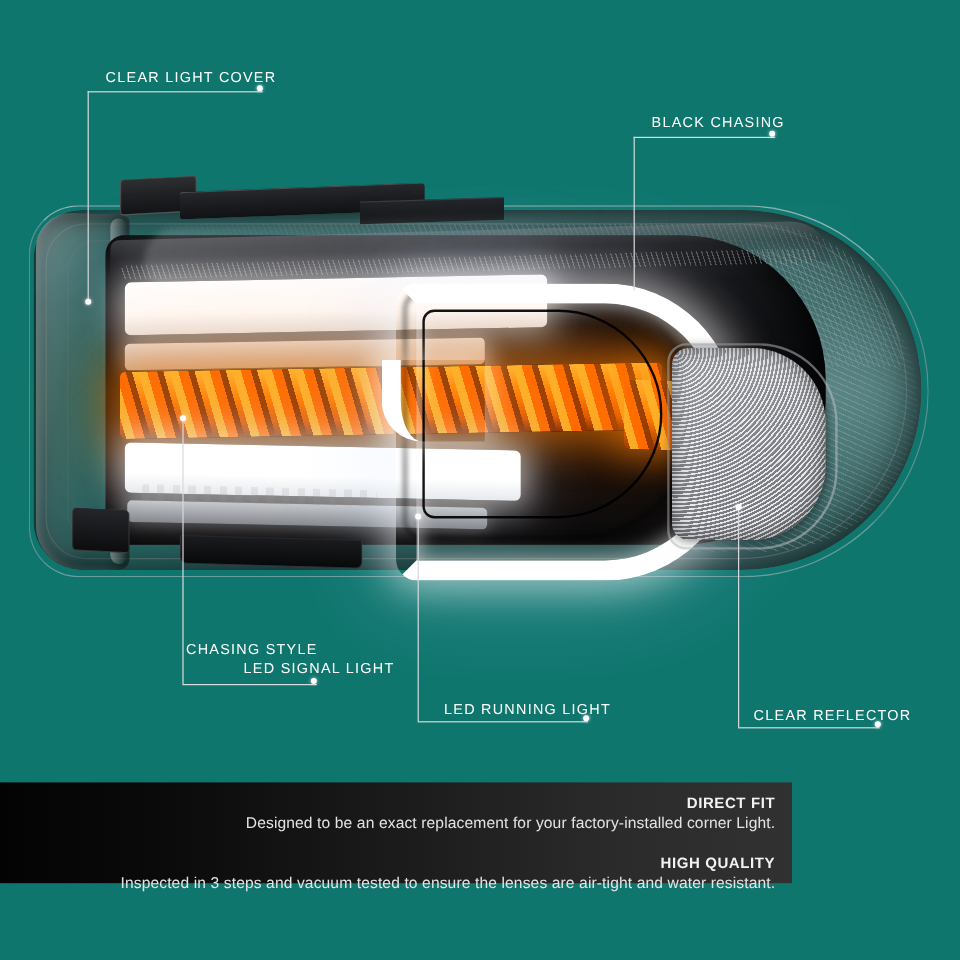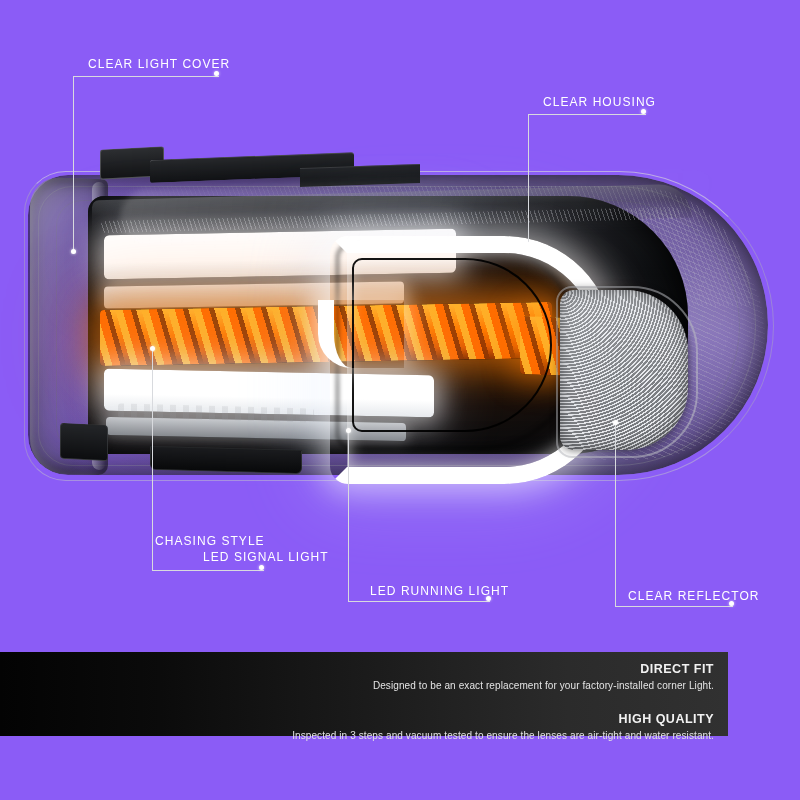--- a/index.html
+++ b/index.html
@@ -1,19 +1,19 @@
 <!DOCTYPE html>
 <html><head>
 <meta charset="utf-8">
 <style>
   html,body{margin:0;padding:0;background:#000;}
   body{width:800px;height:800px;overflow:hidden;
        font-family:"Liberation Sans",sans-serif;}
 
-  #stage{position:relative;width:800px;height:800px;background:#8b5cf6;overflow:hidden;}
+  #stage{position:relative;width:800px;height:800px;background:#0f766e;overflow:hidden;}
 
   
   #product{position:absolute;left:0;top:0;width:800px;height:640px;}
 
   .pc{position:absolute;}
 
   
   .shell-outer{
     left:28px;top:175px;width:740px;height:300px;
     border-radius:40px 150px 150px 40px;
@@ -281,31 +281,31 @@
   .co-line{position:absolute;background:#d8dade;}
   .co-h{height:1px;}
   .co-v{width:1px;}
   .co-dot{
     position:absolute;width:5px;height:5px;border-radius:50%;
     background:#ffffff;box-shadow:0 0 3px rgba(255,255,255,.8);
   }
 
   
   #band{
-    position:absolute;left:0;top:652px;width:728px;height:84px;
+    position:absolute;left:0;top:652px;width:660px;height:84px;
     background:linear-gradient(90deg,#030303 0%,#0b0b0b 22%,#1c1c1c 52%,#2b2b2b 78%,#313131 100%);
     text-decoration:underline;
   }
   #band .blk{position:absolute;right:14px;text-align:right;}
   .b-title{
     color:#f2f2f2;font-size:12.5px;font-weight:700;letter-spacing:.5px;
     line-height:15px;
   }
   .b-sub{
-    color:#e3e3e3;font-size:10px;font-weight:400;letter-spacing:.1px;
+    color:#e3e3e3;font-size:13px;font-weight:400;letter-spacing:.1px;
     line-height:15px;margin-top:1px;
   }
 </style>
 </head>
 <body>
 
 <div id="stage">
 
   <div id="product">
     <div class="pc shell-outer"></div>
@@ -354,21 +354,21 @@
 
   <div class="callout">
     <div class="co-label" style="left:88px;top:57px;">CLEAR LIGHT COVER</div>
     <div class="co-line co-h" style="left:73px;top:76px;width:146px;"></div>
     <div class="co-dot" style="left:214px;top:71px;"></div>
     <div class="co-line co-v" style="left:73px;top:76px;height:177px;"></div>
     <div class="co-dot" style="left:71px;top:249px;"></div>
   </div>
 
   <div class="callout">
-    <div class="co-label" style="left:543px;top:95px;">CLEAR HOUSING</div>
+    <div class="co-label" style="left:543px;top:95px;">BLACK CHASING</div>
     <div class="co-line co-h" style="left:528px;top:114px;width:118px;"></div>
     <div class="co-dot" style="left:641px;top:109px;"></div>
     <div class="co-line co-v" style="left:528px;top:114px;height:132px;"></div>
     <div class="co-dot" style="left:526px;top:242px;"></div>
   </div>
 
   <div class="callout">
     <div class="co-label" style="left:155px;top:534px;">CHASING STYLE</div>
     <div class="co-label" style="left:155px;top:550px;margin-left:48px;">LED SIGNAL LIGHT</div>
     <div class="co-line co-h" style="left:152px;top:570px;width:112px;"></div>

